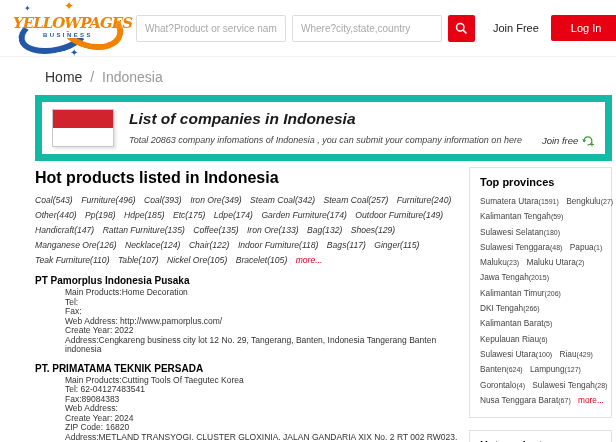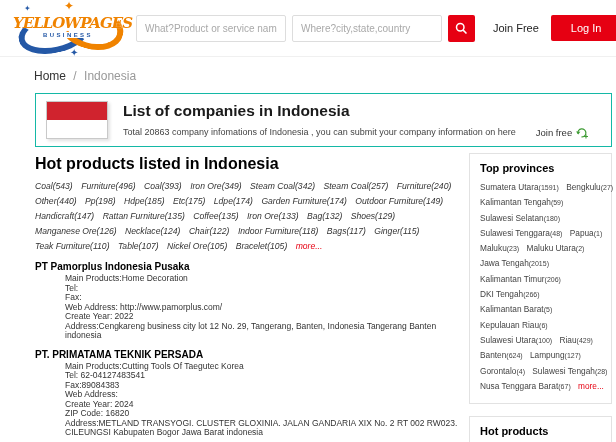--- a/index.html
+++ b/index.html
@@ -20,27 +20,27 @@
   .logo-star.s3 { bottom: -3px; left: 60px; color: #2458a6; font-size: 10px; }
   .inp { height: 27px; border: 1px solid #ddd; border-radius: 2px; font-size: 10px; padding: 0 8px; color: #333; outline: none; }
   .inp::placeholder { color: #a9a9a9; }
   .inp.what { width: 176px; }
   .inp.where { width: 182px; }
   .search-btn { width: 27px; height: 27px; background: #e60012; border: none; border-radius: 2px; cursor: pointer; display: flex; align-items: center; justify-content: center; flex: none; }
   .join-free { font-size: 11px; color: #222; text-decoration: none; margin: 0 6px 0 12px; white-space: nowrap; cursor: pointer; }
   .login-btn { background: #e60012; color: #fff; border: none; border-radius: 2px; font-size: 11px; padding: 7px 20px; white-space: nowrap; flex: none; cursor: pointer; }
 
   
-  .crumbs { padding: 12px 10px 10px 34px; font-size: 12px; }
+  .crumbs { padding: 12px 10px 10px 45px; font-size: 14px; }
   .crumbs a { color: #333; text-decoration: none; cursor: pointer; }
   .crumbs .sep { color: #999; margin: 0 4px; }
   .crumbs .cur { color: #999; }
 
   
-  .title-box { margin: 0 4px 6px 35px; border: 1px solid #14b8a6; padding: 7px 10px; display: flex; align-items: center; gap: 15px; }
+  .title-box { margin: 0 4px 6px 35px; border: 7px solid #14b8a6; padding: 7px 10px; display: flex; align-items: center; gap: 15px; font-style: italic; }
   .flag { width: 62px; height: 38px; border: 1px solid #c9c9c9; box-shadow: 2px 2px 3px rgba(0,0,0,.12); flex: none; }
   .flag-top { height: 50%; }
   .flag-bottom { height: 50%; background: #fff; }
   .title-wrap { flex: 1; min-width: 0; }
   .title-wrap h1 { font-size: 15.5px; color: #1a1a1a; margin: 0 0 6px; }
   .sub-row { display: flex; align-items: center; gap: 20px; }
   .subtitle { font-size: 9px; color: #444; }
   .join-inline { display: inline-flex; align-items: center; gap: 3px; font-size: 9.5px; color: #333; text-decoration: none; white-space: nowrap; cursor: pointer; }
 
   

